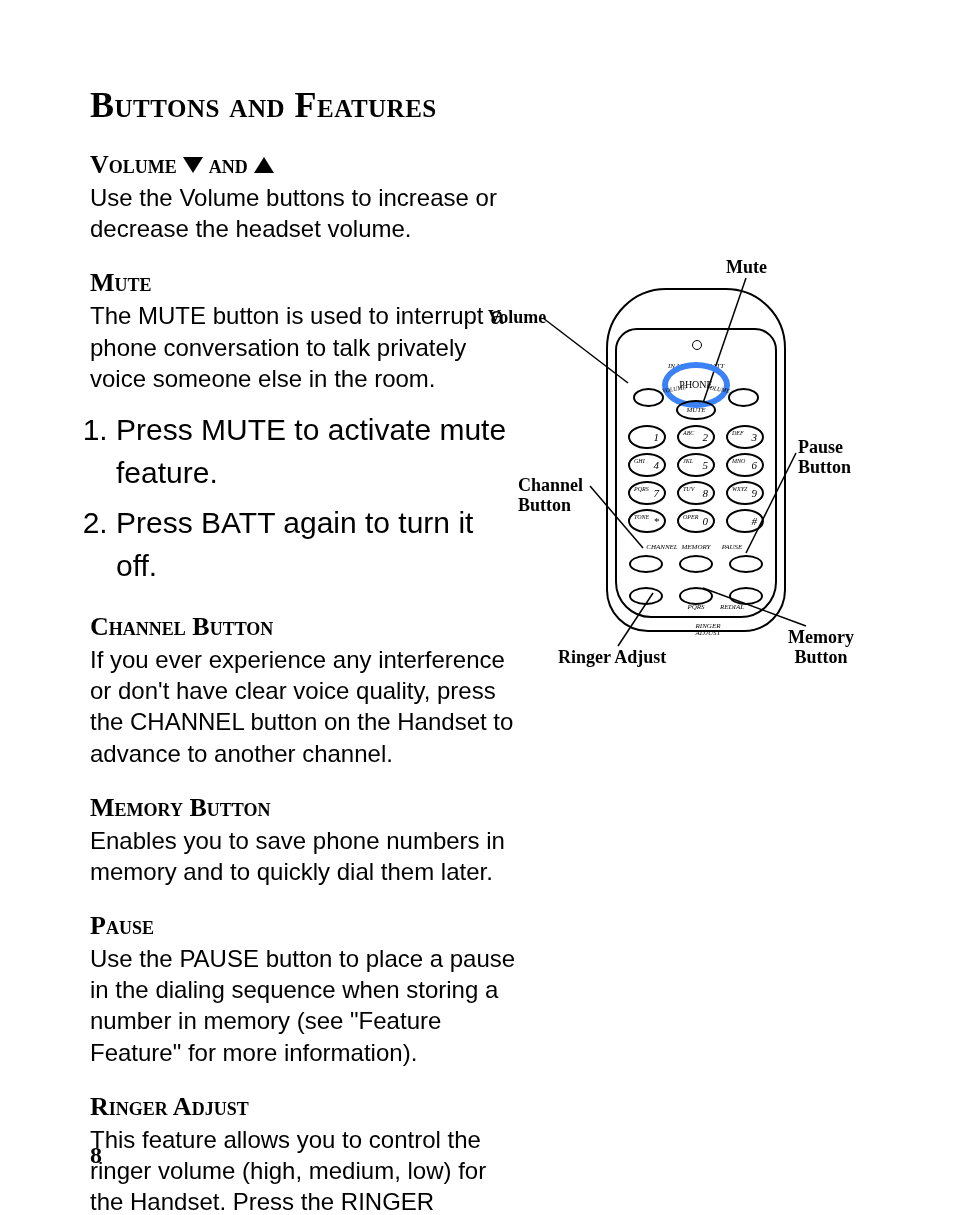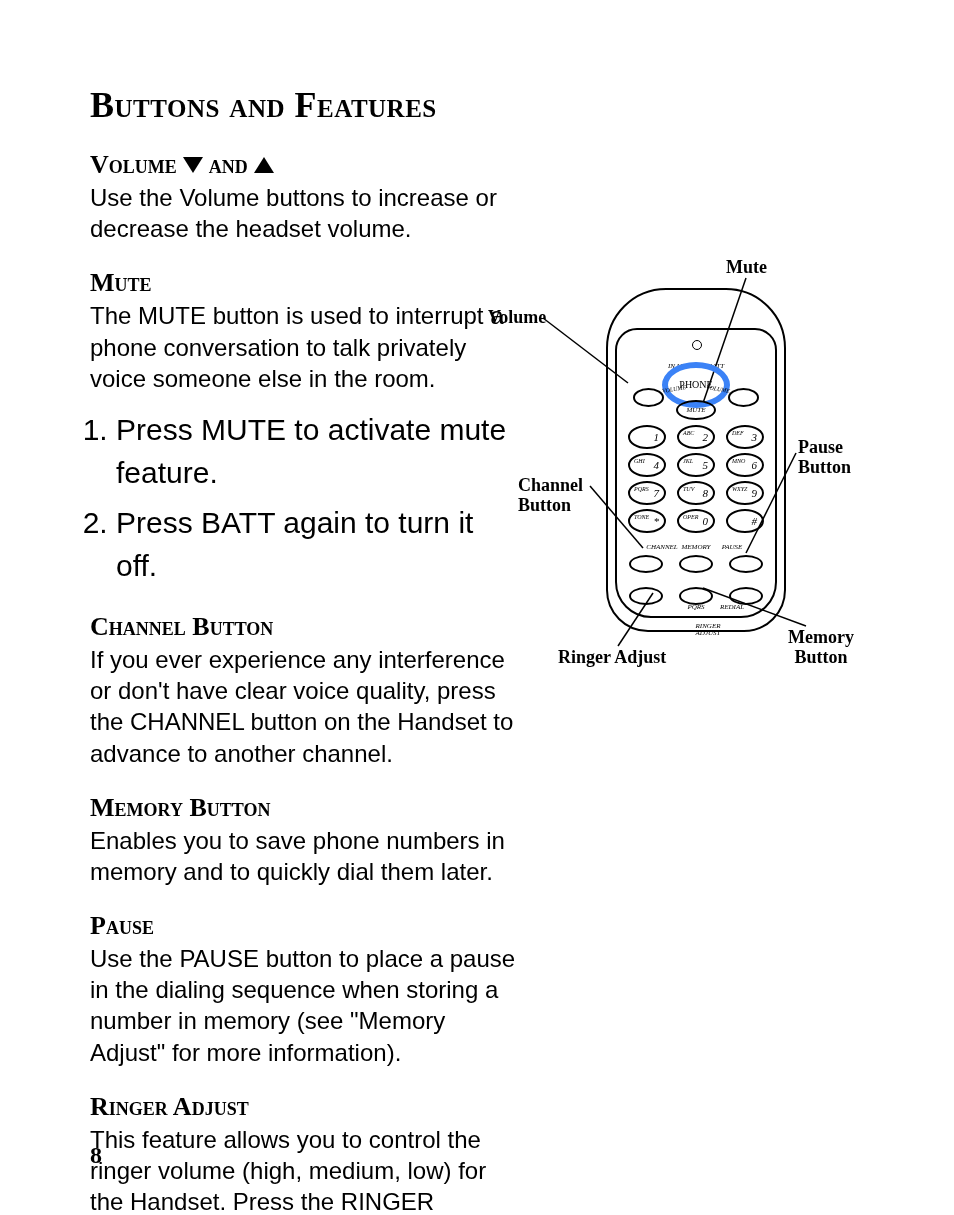--- a/index.html
+++ b/index.html
@@ -285,21 +285,21 @@
       <li>Press BATT again to turn it off.</li>
     </ol>
 
     <h2 class="sect">Channel Button</h2>
     <p class="body">If you ever experience any interference or don't have clear voice quality, press the CHANNEL button on the Handset to advance to another channel.</p>
 
     <h2 class="sect">Memory Button</h2>
     <p class="body">Enables you to save phone numbers in memory and to quickly dial them later.</p>
 
     <h2 class="sect">Pause</h2>
-    <p class="body">Use the PAUSE button to place a pause in the dialing sequence when storing a number in memory (see "Memory Adjust" for more information).</p>
+    <p class="body">Use the PAUSE button to place a pause in the dialing sequence when storing a number in memory (see "Feature Feature" for more information).</p>
 
     <h2 class="sect">Ringer Adjust</h2>
     <p class="body">This feature allows you to control the ringer volume (high, medium, low) for the Handset. Press the RINGER ADJUST button until you reach a comfortable ringer level.</p>
 
   </div>
 
   <div class="diagram">
 
     <div class="diag-label" style="left:248px; top:0px;">Mute</div>
     <div class="diag-label" style="left:10px; top:50px;">Volume</div>

